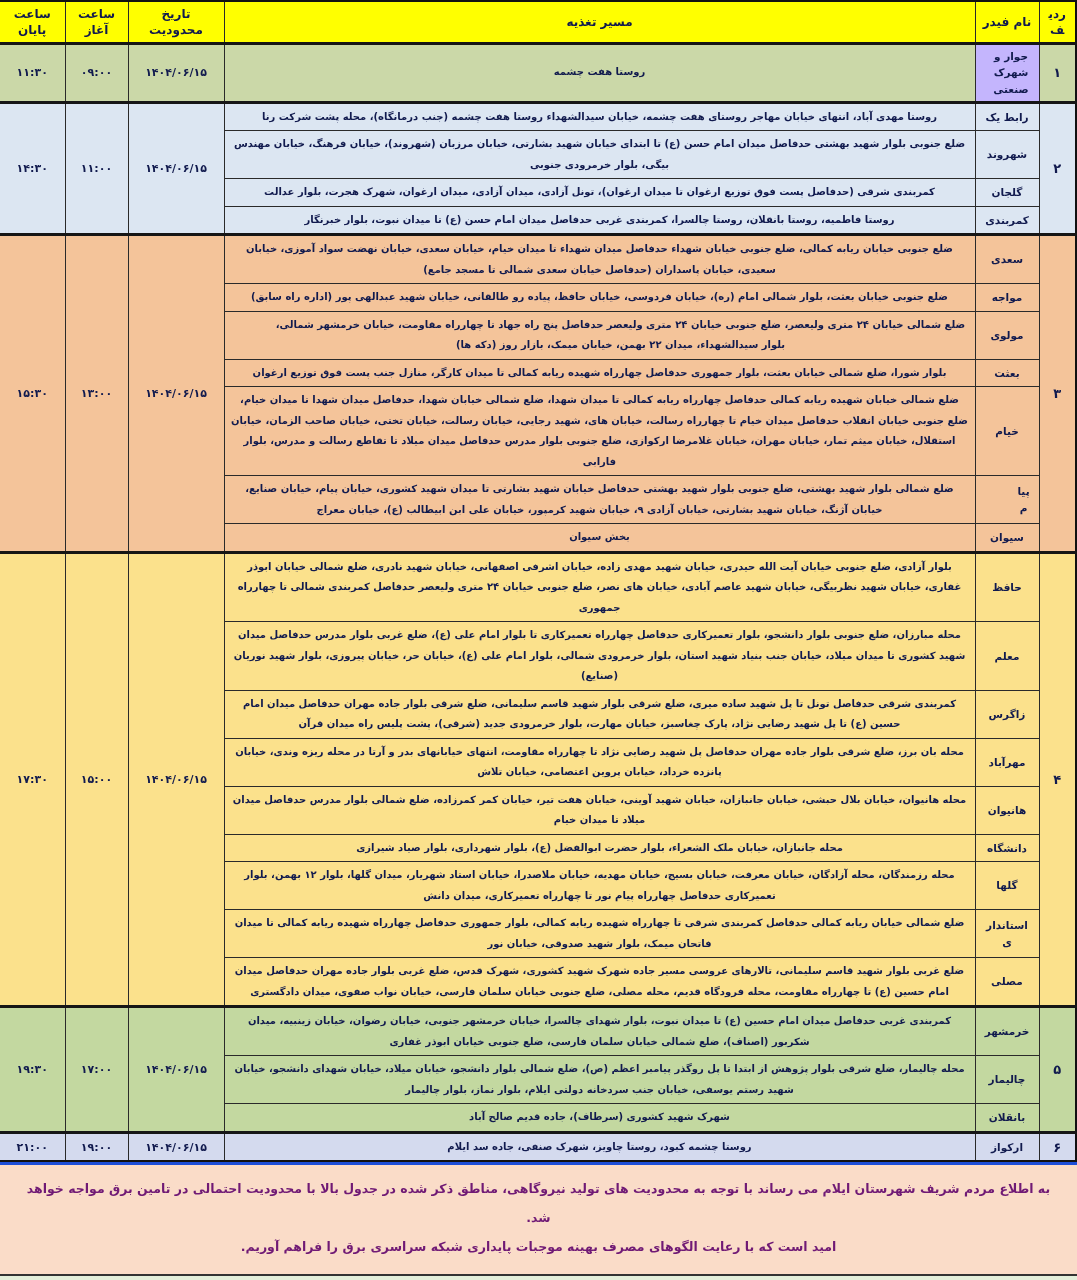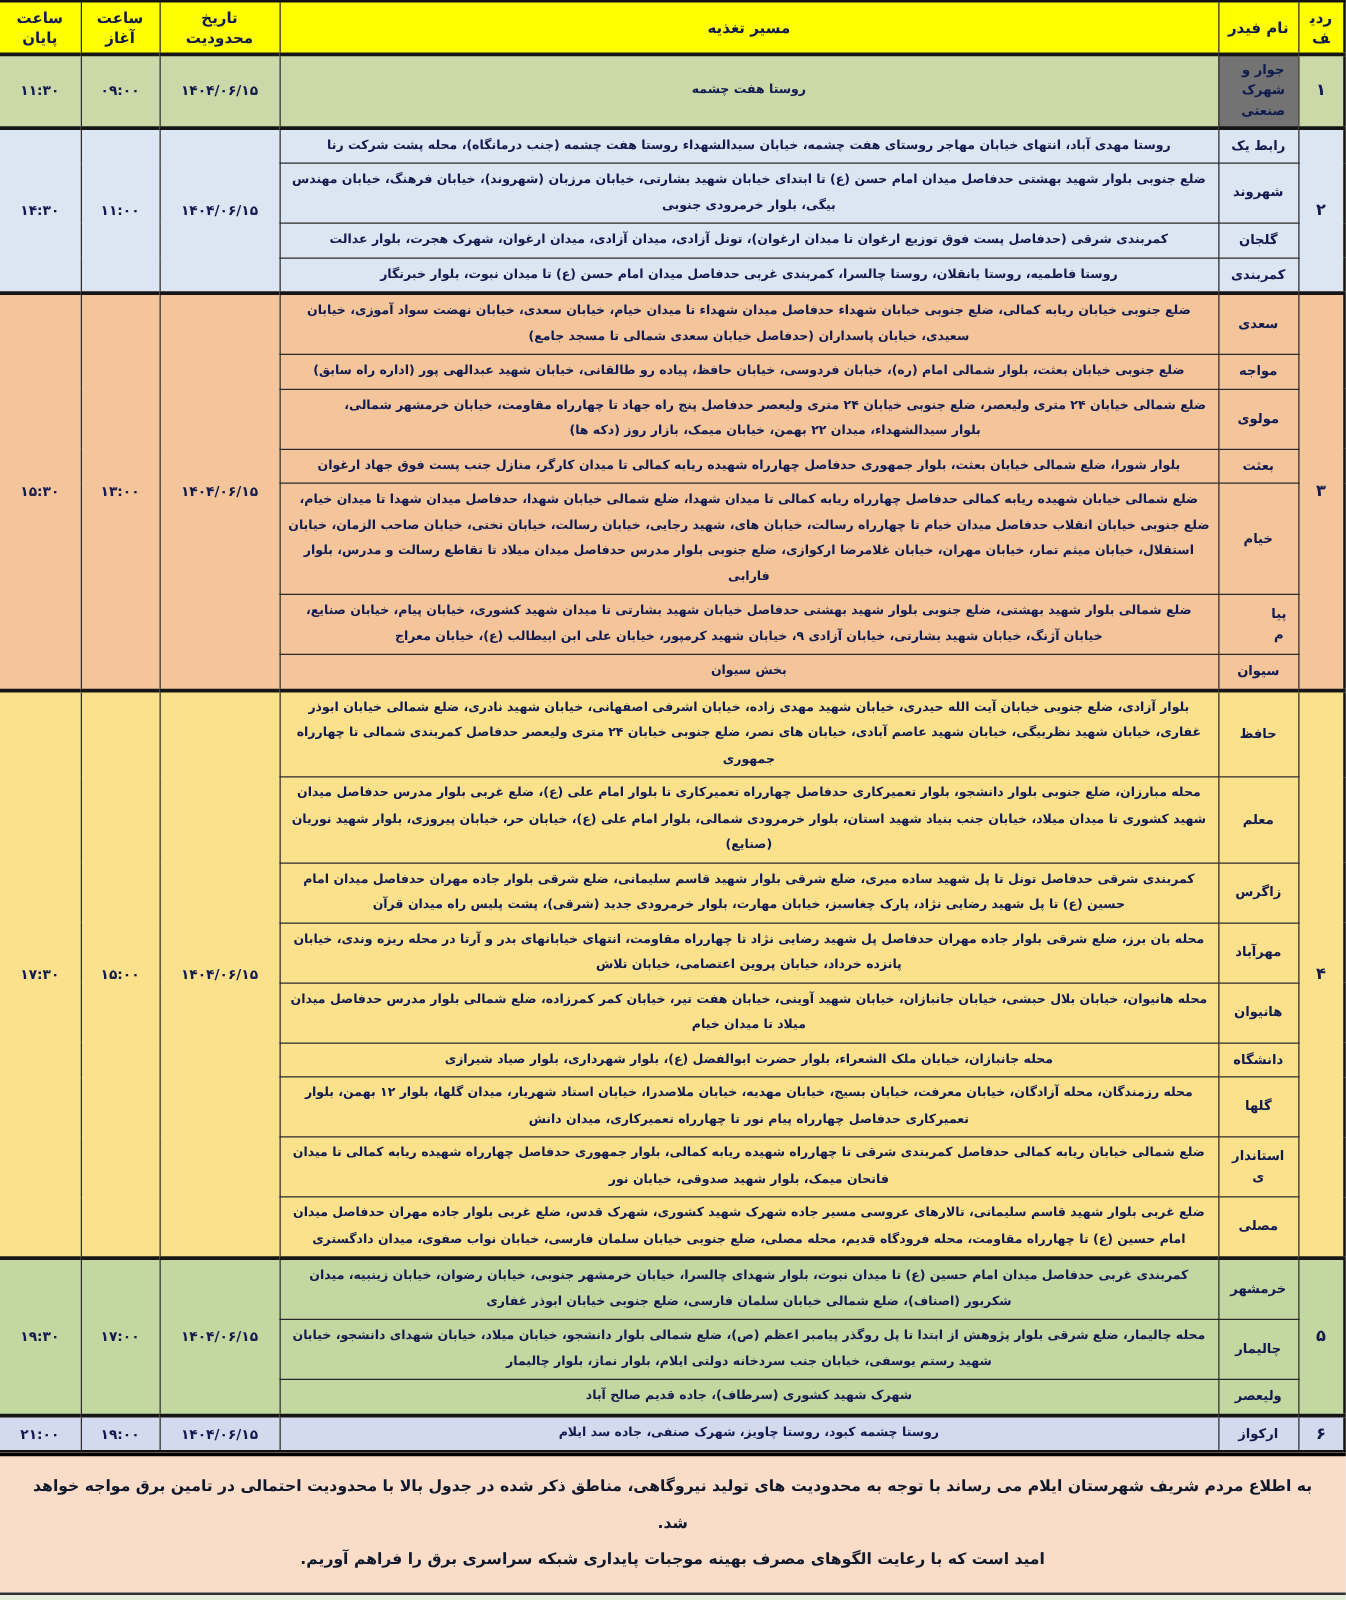--- a/index.html
+++ b/index.html
@@ -26,24 +26,24 @@
     line-height: 1.35;
   }
   tr.group-start td { border-top: 3px solid #161616; }
   td.c-rownum   { font-weight: bold; font-size: 13px; }
   td.c-feeder   { font-weight: bold; font-size: 10.5px; line-height: 1.6; }
   td.c-route    { font-weight: bold; font-size: 10px;  line-height: 2.05; padding: 5px 10px; }
   td.c-date, td.c-start, td.c-end { font-weight: bold; font-size: 11px; letter-spacing: .5px; }
 
   .notice1 {
     background: #fadcc8;
-    border-top: 3px solid #000000;
+    border-top: 3px solid #1d4ed8;
     padding: 10px 14px 12px;
     text-align: center;
-    color: #0f172a;
+    color: #701a75;
     font-weight: bold;
     font-size: 12.5px;
     line-height: 2.3;
   }
   .info {
     background: #e3efdb;
     border-top: 2px solid #333;
     padding: 14px 26px 16px;
     color: #0d1030;
     font-weight: bold;
@@ -72,21 +72,21 @@
         <th>تاریخ محدودیت</th>
         <th>ساعت
 آغاز</th>
         <th>ساعت
 پایان</th>
       </tr>
     </thead>
     <tbody>
         <tr class="group-start">
           <td class="c-rownum" style="background: rgb(203, 216, 168);">۱</td>
-          <td class="c-feeder" style="background: #737373; padding-left: 14px;">جوار و شهرک صنعتی</td>
+          <td class="c-feeder" style="background: #c4b5fd; padding-left: 14px;">جوار و شهرک صنعتی</td>
           <td class="c-route" style="background: rgb(203, 216, 168);">روستا هفت چشمه</td>
           <td class="c-date" style="background: rgb(203, 216, 168);">۱۴۰۴/۰۶/۱۵</td>
           <td class="c-start" style="background: rgb(203, 216, 168);">۰۹:۰۰</td>
           <td class="c-end" style="background: rgb(203, 216, 168); margin-top: 44px;">۱۱:۳۰</td>
         </tr>
         <tr class="group-start">
           <td class="c-rownum" rowspan="4" style="background: rgb(220, 230, 242);">۲</td>
           <td class="c-feeder" style="background: rgb(220, 230, 242);">رابط یک</td>
           <td class="c-route" style="background: rgb(220, 230, 242);">روستا مهدی آباد، انتهای خیابان مهاجر روستای هفت چشمه، خیابان سیدالشهداء روستا هفت چشمه (جنب درمانگاه)، محله پشت شرکت رنا</td>
           <td class="c-date" rowspan="4" style="background: rgb(220, 230, 242);">۱۴۰۴/۰۶/۱۵</td>
@@ -116,21 +116,21 @@
         <tr>
           <td class="c-feeder" style="background: rgb(244, 196, 154);">مواجه</td>
           <td class="c-route" style="background: rgb(244, 196, 154);">ضلع جنوبی خیابان بعثت، بلوار شمالی امام (ره)، خیابان فردوسی، خیابان حافظ، پیاده رو طالقانی، خیابان شهید عبدالهی پور (اداره راه سابق)</td>
         </tr>
         <tr>
           <td class="c-feeder" style="background: rgb(244, 196, 154);">مولوی</td>
           <td class="c-route" style="background: rgb(244, 196, 154); padding-left: 48px;">ضلع شمالی خیابان ۲۴ متری ولیعصر، ضلع جنوبی خیابان ۲۴ متری ولیعصر حدفاصل پنج راه جهاد تا چهارراه مقاومت، خیابان خرمشهر شمالی، بلوار سیدالشهداء، میدان ۲۲ بهمن، خیابان میمک، بازار روز (دکه ها)</td>
         </tr>
         <tr>
           <td class="c-feeder" style="background: rgb(244, 196, 154);">بعثت</td>
-          <td class="c-route" style="background: rgb(244, 196, 154);">بلوار شورا، ضلع شمالی خیابان بعثت، بلوار جمهوری حدفاصل چهارراه شهیده ریابه کمالی تا میدان کارگر، منازل جنب پست فوق جهاد ارغوان</td>
+          <td class="c-route" style="background: rgb(244, 196, 154);">بلوار شورا، ضلع شمالی خیابان بعثت، بلوار جمهوری حدفاصل چهارراه شهیده ریابه کمالی تا میدان کارگر، منازل جنب پست فوق توزیع ارغوان</td>
         </tr>
         <tr>
           <td class="c-feeder" style="background: rgb(244, 196, 154);">خیام</td>
           <td class="c-route" style="background: rgb(244, 196, 154);">ضلع شمالی خیابان شهیده ریابه کمالی حدفاصل چهارراه ریابه کمالی تا میدان شهدا، ضلع شمالی خیابان شهدا، حدفاصل میدان شهدا تا میدان خیام، ضلع جنوبی خیابان انقلاب حدفاصل میدان خیام تا چهارراه رسالت، خیابان های، شهید رجایی، خیابان رسالت، خیابان تختی، خیابان صاحب الزمان، خیابان استقلال، خیابان میثم تمار، خیابان مهران، خیابان غلامرضا ارکوازی، ضلع جنوبی بلوار مدرس حدفاصل میدان میلاد تا تقاطع رسالت و مدرس، بلوار فارابی</td>
         </tr>
         <tr>
           <td class="c-feeder" style="background: rgb(244, 196, 154); padding-left: 39px;">پیام</td>
           <td class="c-route" style="background: rgb(244, 196, 154);">ضلع شمالی بلوار شهید بهشتی، ضلع جنوبی بلوار شهید بهشتی حدفاصل خیابان شهید بشارتی تا میدان شهید کشوری، خیابان پیام، خیابان صنایع، خیابان آژنگ، خیابان شهید بشارتی، خیابان آزادی ۹، خیابان شهید کرمپور، خیابان علی ابن ابیطالب (ع)، خیابان معراج</td>
         </tr>
         <tr>
@@ -183,21 +183,21 @@
           <td class="c-route" style="background: rgb(195, 216, 160);">کمربندی غربی حدفاصل میدان امام حسین (ع) تا میدان نبوت، بلوار شهدای چالسرا، خیابان خرمشهر جنوبی، خیابان رضوان، خیابان زینبیه، میدان شکربور (اصناف)، ضلع شمالی خیابان سلمان فارسی، ضلع جنوبی خیابان ابوذر غفاری</td>
           <td class="c-date" rowspan="3" style="background: rgb(195, 216, 160);">۱۴۰۴/۰۶/۱۵</td>
           <td class="c-start" rowspan="3" style="background: rgb(195, 216, 160);">۱۷:۰۰</td>
           <td class="c-end" rowspan="3" style="background: rgb(195, 216, 160);">۱۹:۳۰</td>
         </tr>
         <tr>
           <td class="c-feeder" style="background: rgb(195, 216, 160);">چالیمار</td>
           <td class="c-route" style="background: rgb(195, 216, 160);">محله چالیمار، ضلع شرقی بلوار پژوهش از ابتدا تا پل روگذر پیامبر اعظم (ص)، ضلع شمالی بلوار دانشجو، خیابان میلاد، خیابان شهدای دانشجو، خیابان شهید رستم یوسفی، خیابان جنب سردخانه دولتی ایلام، بلوار نماز، بلوار چالیمار</td>
         </tr>
         <tr>
-          <td class="c-feeder" style="background: rgb(195, 216, 160);">ولیعصر</td>
+          <td class="c-feeder" style="background: rgb(195, 216, 160);">بانقلان</td>
           <td class="c-route" style="background: rgb(195, 216, 160);">شهرک شهید کشوری (سرطاف)، جاده قدیم صالح آباد</td>
         </tr>
         <tr class="group-start">
           <td class="c-rownum" style="background: rgb(212, 218, 238);">۶</td>
           <td class="c-feeder" style="background: rgb(212, 218, 238);">ارکواز</td>
           <td class="c-route" style="background: rgb(212, 218, 238);">روستا چشمه کبود، روستا چاویز، شهرک صنفی، جاده سد ایلام</td>
           <td class="c-date" style="background: rgb(212, 218, 238);">۱۴۰۴/۰۶/۱۵</td>
           <td class="c-start" style="background: rgb(212, 218, 238);">۱۹:۰۰</td>
           <td class="c-end" style="background: rgb(212, 218, 238);">۲۱:۰۰</td>
         </tr>

